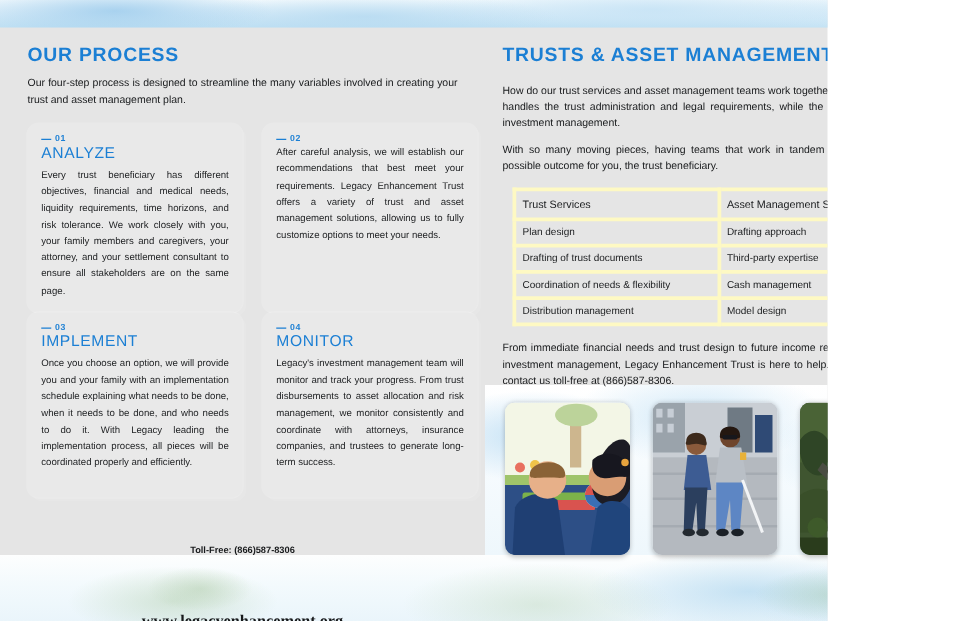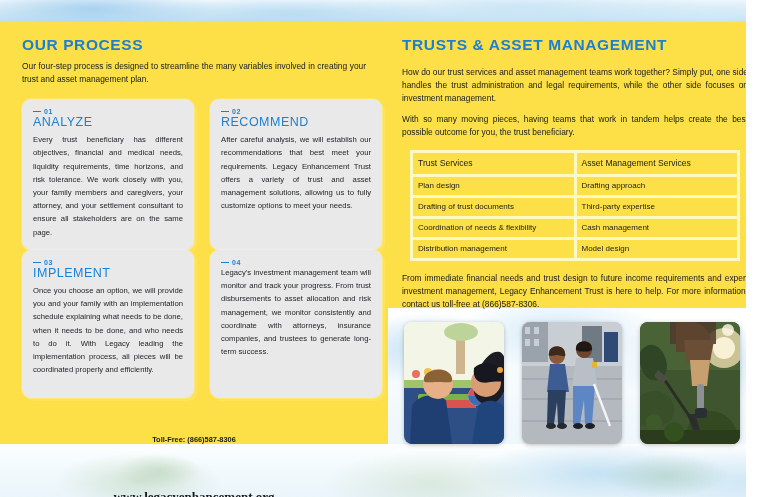--- a/index.html
+++ b/index.html
@@ -3,22 +3,22 @@
 <meta charset="utf-8">
 <title>Brochure</title>
 <style>
   * { margin:0; padding:0; box-sizing:border-box; }
   html,body {
     width:768px; height:497px;
     font-family:"Liberation Sans", sans-serif;
     background:#ffffff; overflow:hidden;
   }
   #page {
-    position:relative; width:746px; height:497px;
-    background:#fde047; overflow:hidden;padding-left:44px;
+    position:relative; width:662px; height:497px;
+    background:#e5e5e5; overflow:hidden;padding-left:44px;
   }
 
   
   .wash-top {
     position:absolute; left:0; top:0; width:768px; height:22px;
     background:
       radial-gradient(ellipse 180px 30px at 12% 40%, rgba(150,200,235,.75), rgba(150,200,235,0) 70%),
       radial-gradient(ellipse 220px 26px at 38% 60%, rgba(178,216,240,.75), rgba(178,216,240,0) 70%),
       radial-gradient(ellipse 260px 30px at 68% 35%, rgba(196,226,245,.8), rgba(196,226,245,0) 72%),
       radial-gradient(ellipse 200px 24px at 92% 55%, rgba(210,234,248,.7), rgba(210,234,248,0) 72%),
@@ -154,38 +154,38 @@
         </div>
         <div class="card-title">ANALYZE</div>
         <div class="card-body">Every trust beneficiary has different objectives, financial and medical needs, liquidity requirements, time horizons, and risk tolerance. We work closely with you, your family members and caregivers, your attorney, and your settlement consultant to ensure all stakeholders are on the same page.</div>
       </div>
 
       <div class="card">
         <div class="card-num">
           <span class="dash"></span>
           <span>02</span>
         </div>
-        <div class="card-title">RECOMMEND</div>
         <div class="card-body">After careful analysis, we will establish our recommendations that best meet your requirements. Legacy Enhancement Trust offers a variety of trust and asset management solutions, allowing us to fully customize options to meet your needs.</div>
       </div>
 
       <div class="card">
         <div class="card-num">
           <span class="dash"></span>
           <span>03</span>
         </div>
         <div class="card-title">IMPLEMENT</div>
         <div class="card-body">Once you choose an option, we will provide you and your family with an implementation schedule explaining what needs to be done, when it needs to be done, and who needs to do it. With Legacy leading the implementation process, all pieces will be coordinated properly and efficiently.</div>
       </div>
 
       <div class="card">
         <div class="card-num">
           <span class="dash"></span>
           <span>04</span>
         </div>
+        <div class="card-title">MONITOR</div>
         <div class="card-body">Legacy's investment management team will monitor and track your progress. From trust disbursements to asset allocation and risk management, we monitor consistently and coordinate with attorneys, insurance companies, and trustees to generate long-term success.</div>
       </div>
 
     </div>
   </div>
 
   <div class="right-col">
 
     <div class="section-title">TRUSTS &amp; ASSET MANAGEMENT</div>
 

